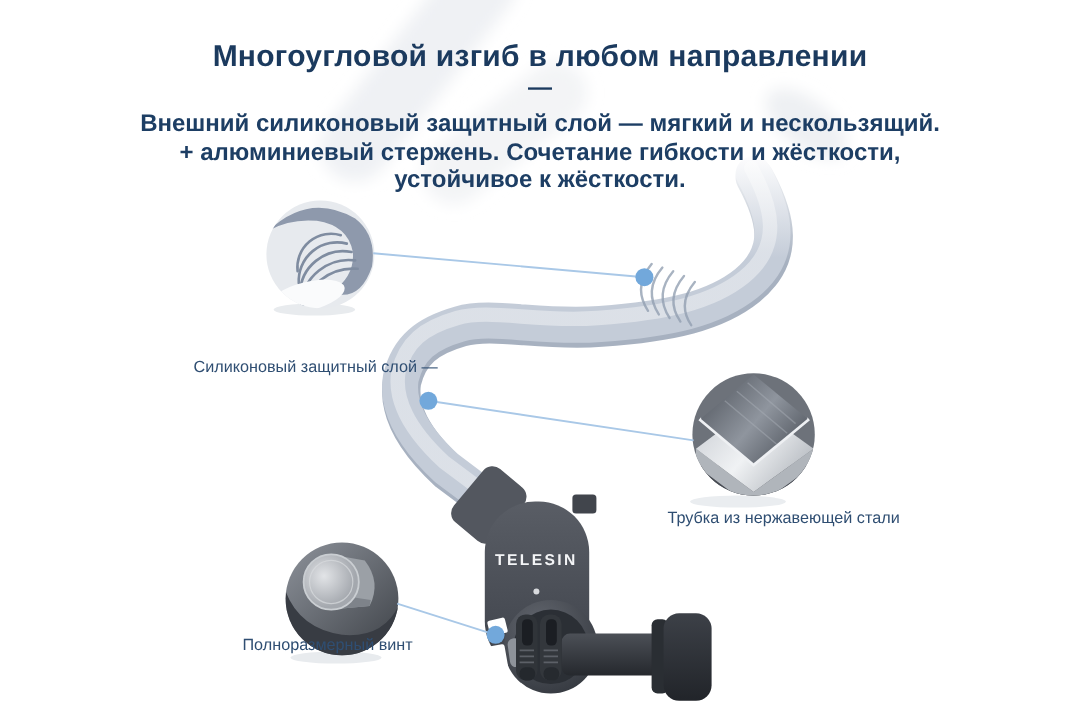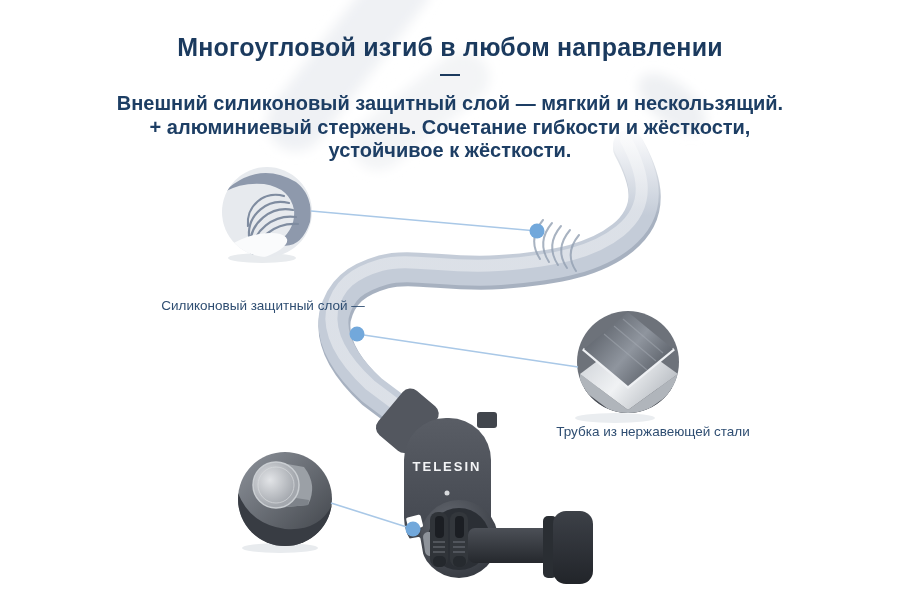--- a/index.html
+++ b/index.html
@@ -214,14 +214,17 @@
   </div>
 
   <div class="callout co-silicone">
     <div>Силиконовый защитный слой —</div>
   </div>
 
   <div class="callout co-steel">
     <div>Трубка из нержавеющей стали</div>
   </div>
 
+  <div class="callout co-screw">
+    <div>Полноразмерный винт</div>
+  </div>
 
 </div>
 
 </body></html>

